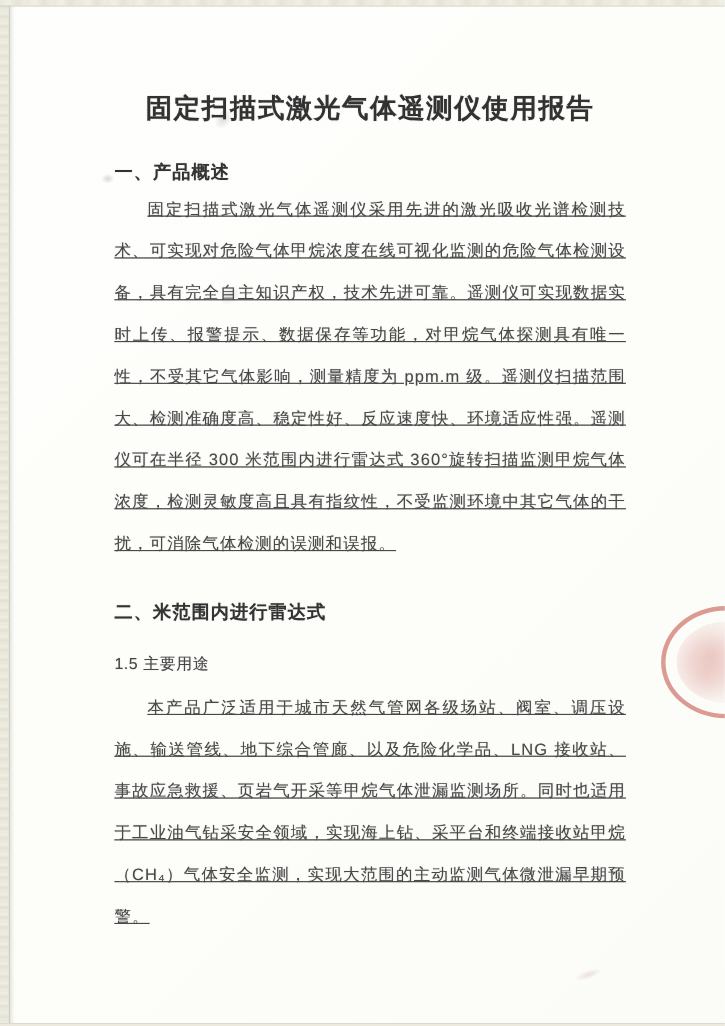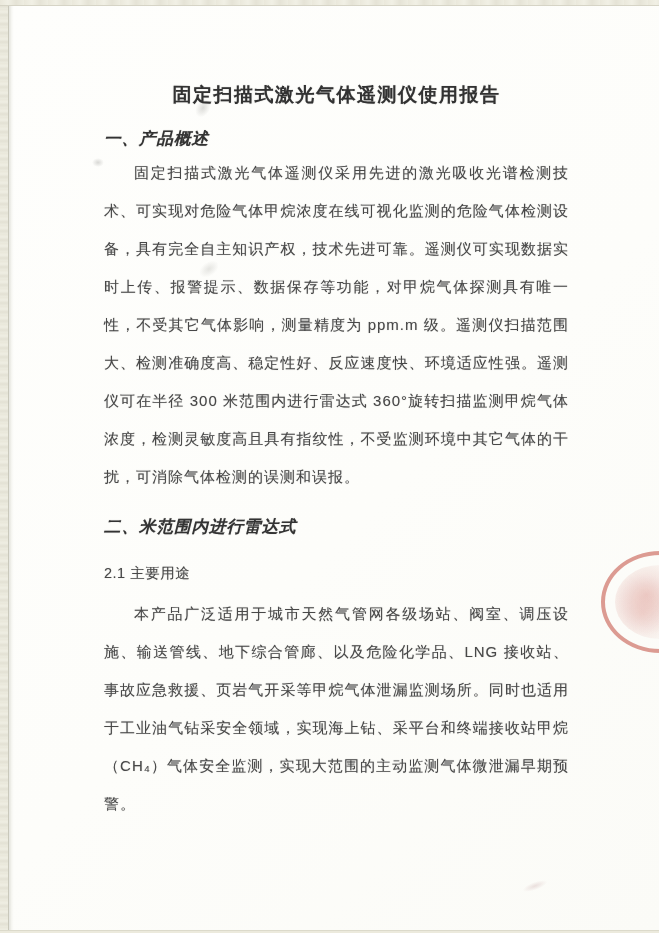--- a/index.html
+++ b/index.html
@@ -69,55 +69,55 @@
 
   .content {
     position: relative;
     padding: 0 90px 0 104px;
     color: #464646;
   }
 
   .title {
     margin-top: 82px;
     text-align: center;
-    font-size: 19px;
+    font-size: 24px;
     font-weight: bold;
     letter-spacing: 1.5px;
     color: #323232;
     text-shadow: 0 0 1px rgba(60,60,60,0.45);
   }
 
   h2.sec {
-    margin-top: 20px;
+    margin-top: 32px;
     font-size: 16.5px;
     font-weight: bold;
     letter-spacing: 1px;
     color: #333333;
     text-shadow: 0 0 1px rgba(60,60,60,0.40);
-    font-style: italic;
   }
 
   h3.sub {
     margin-top: 26px;
     font-size: 14.5px;
     font-weight: normal;
     letter-spacing: 0.5px;
     color: #474747;
     text-shadow: 0 0 1px rgba(70,70,70,0.35);
   }
 
   p.para {
     margin-top: 8px;
     font-size: 15px;
     line-height: 38px;
     letter-spacing: 1px;
     text-align: justify;
     text-indent: 2em;
     color: #484848;
     text-shadow: 0 0 1px rgba(80,80,80,0.38);
+    text-decoration: underline;
   }
   p.para + p.para { margin-top: 12px; }
   h2.sec + p.para { margin-top: 4px; }
   h3.sub + p.para { margin-top: 12px; }
 </style>
 </head>
 <body>
 
 <div class="scan">
   <div class="edge-left"></div>
@@ -134,17 +134,17 @@
   <div class="content">
     <h1 class="title">固定扫描式激光气体遥测仪使用报告</h1>
 
     <h2 class="sec">一、产品概述</h2>
 
     <p class="para">固定扫描式激光气体遥测仪采用先进的激光吸收光谱检测技术、可实现对危险气体甲烷浓度在线可视化监测的危险气体检测设备，具有完全自主知识产权，技术先进可靠。遥测仪可实现数据实时上传、报警提示、数据保存等功能，对甲烷气体探测具有唯一性，不受其它气体影响，测量精度为 ppm.m 级。遥测仪扫描范围大、检测准确度高、稳定性好、反应速度快、环境适应性强。遥测仪可在半径 300 米范围内进行雷达式 360°旋转扫描监测甲烷气体浓度，检测灵敏度高且具有指纹性，不受监测环境中其它气体的干扰，可消除气体检测的误测和误报。</p>
 
 
     <h2 class="sec">二、米范围内进行雷达式</h2>
 
-    <h3 class="sub">2.1 主要用途</h3>
+    <h3 class="sub">1.5 主要用途</h3>
 
     <p class="para">本产品广泛适用于城市天然气管网各级场站、阀室、调压设施、输送管线、地下综合管廊、以及危险化学品、LNG 接收站、事故应急救援、页岩气开采等甲烷气体泄漏监测场所。同时也适用于工业油气钻采安全领域，实现海上钻、采平台和终端接收站甲烷（CH₄）气体安全监测，实现大范围的主动监测气体微泄漏早期预警。</p>
   </div>
 </div>
 
 </body></html>

